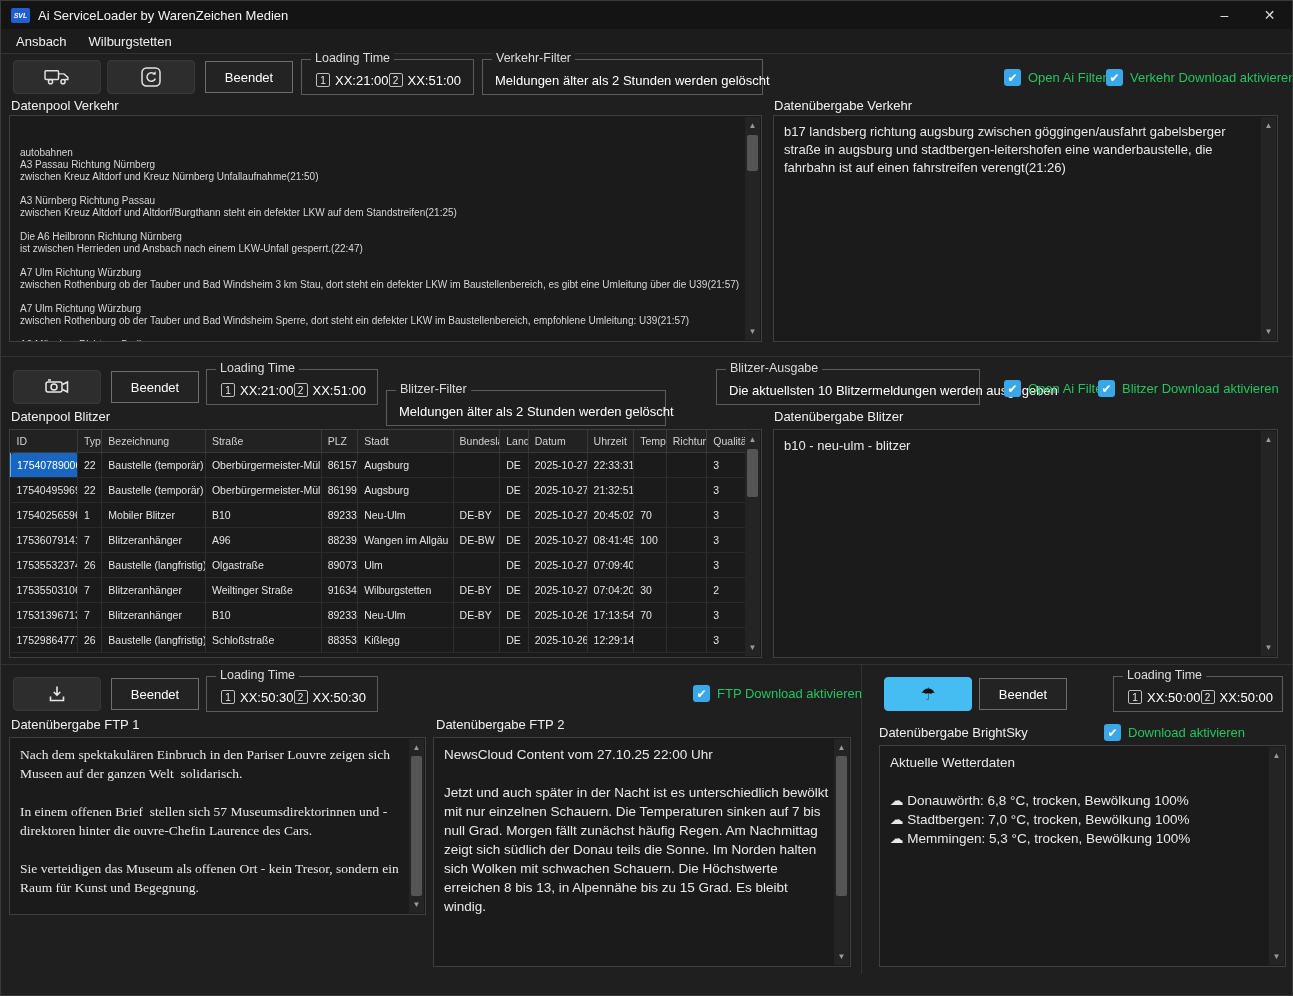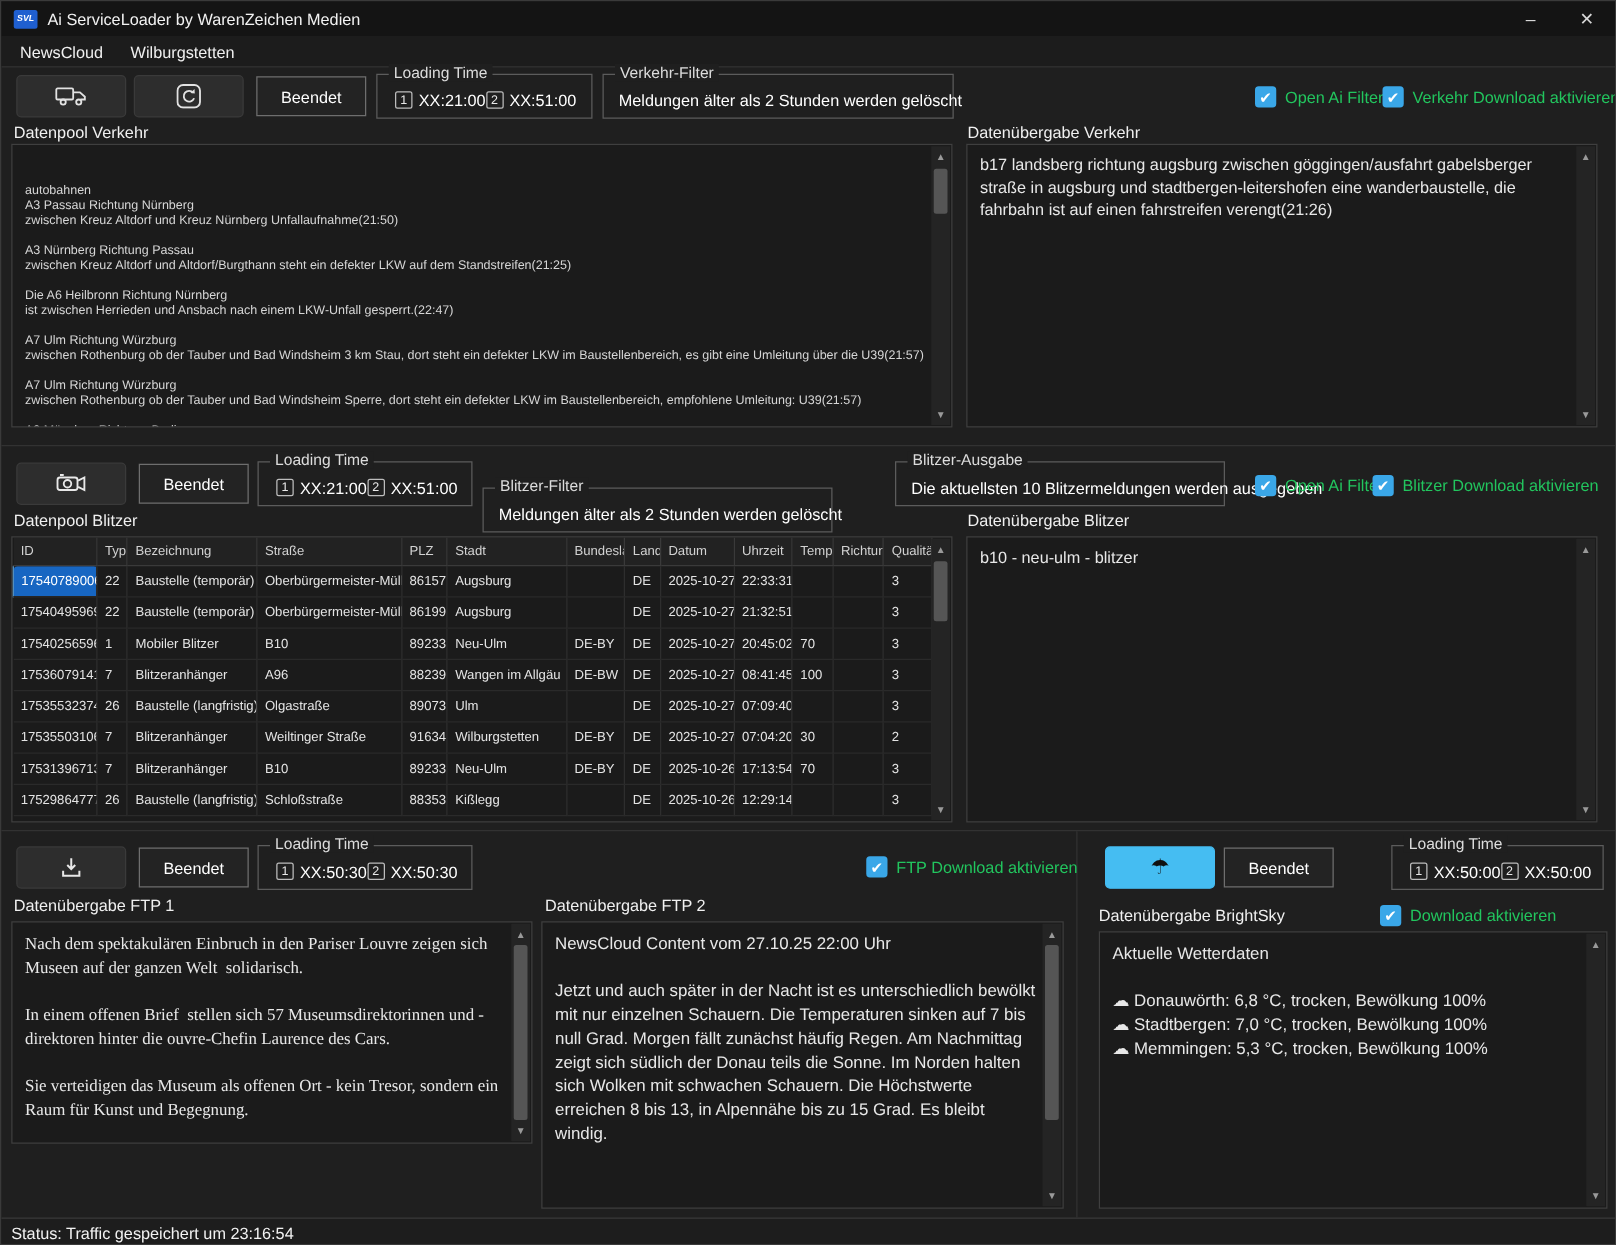--- a/index.html
+++ b/index.html
@@ -84,21 +84,21 @@
   <div class="titlebar">
     <div class="app-logo">SVL</div>
     <div class="app-title">Ai ServiceLoader by WarenZeichen Medien</div>
     <div class="win-controls">
       <div class="win-btn">–</div>
       <div class="win-btn">✕</div>
     </div>
   </div>
 
   <div class="menubar">
-    <div class="menu-item">NewsCloud</div>
+    <div class="menu-item">Ansbach</div>
     <div class="menu-item">Wilburgstetten</div>
   </div>
 
   <div class="icon-btn" style="left:12px;top:59px;">
     <span>
       <svg viewBox="0 0 26 17" width="27" height="18">
         <rect x="1" y="2.5" width="13" height="8.5" rx="1" fill="none" stroke="#e2e2e2" stroke-width="1.4"></rect>
         <path d="M14 5.5 h5.2 l3.8 3.4 v2.1 h-3.4" fill="none" stroke="#e2e2e2" stroke-width="1.4"></path>
         <circle cx="6.3" cy="13" r="2" fill="none" stroke="#e2e2e2" stroke-width="1.4"></circle>
         <circle cx="18.3" cy="13" r="2" fill="none" stroke="#e2e2e2" stroke-width="1.4"></circle>
@@ -483,17 +483,14 @@
 
 ☁ Donauwörth: 6,8 °C, trocken, Bewölkung 100%
 ☁ Stadtbergen: 7,0 °C, trocken, Bewölkung 100%
 ☁ Memmingen: 5,3 °C, trocken, Bewölkung 100%</div>
     <div class="sb">
       <span class="sb-arrow up">▲</span>
       <span class="sb-arrow down">▼</span>
     </div>
   </div>
 
-  <div class="statusbar">
-    <span>Status: Traffic gespeichert um 23:16:54</span>
-  </div>
 
 </div>
 
 </body></html>

